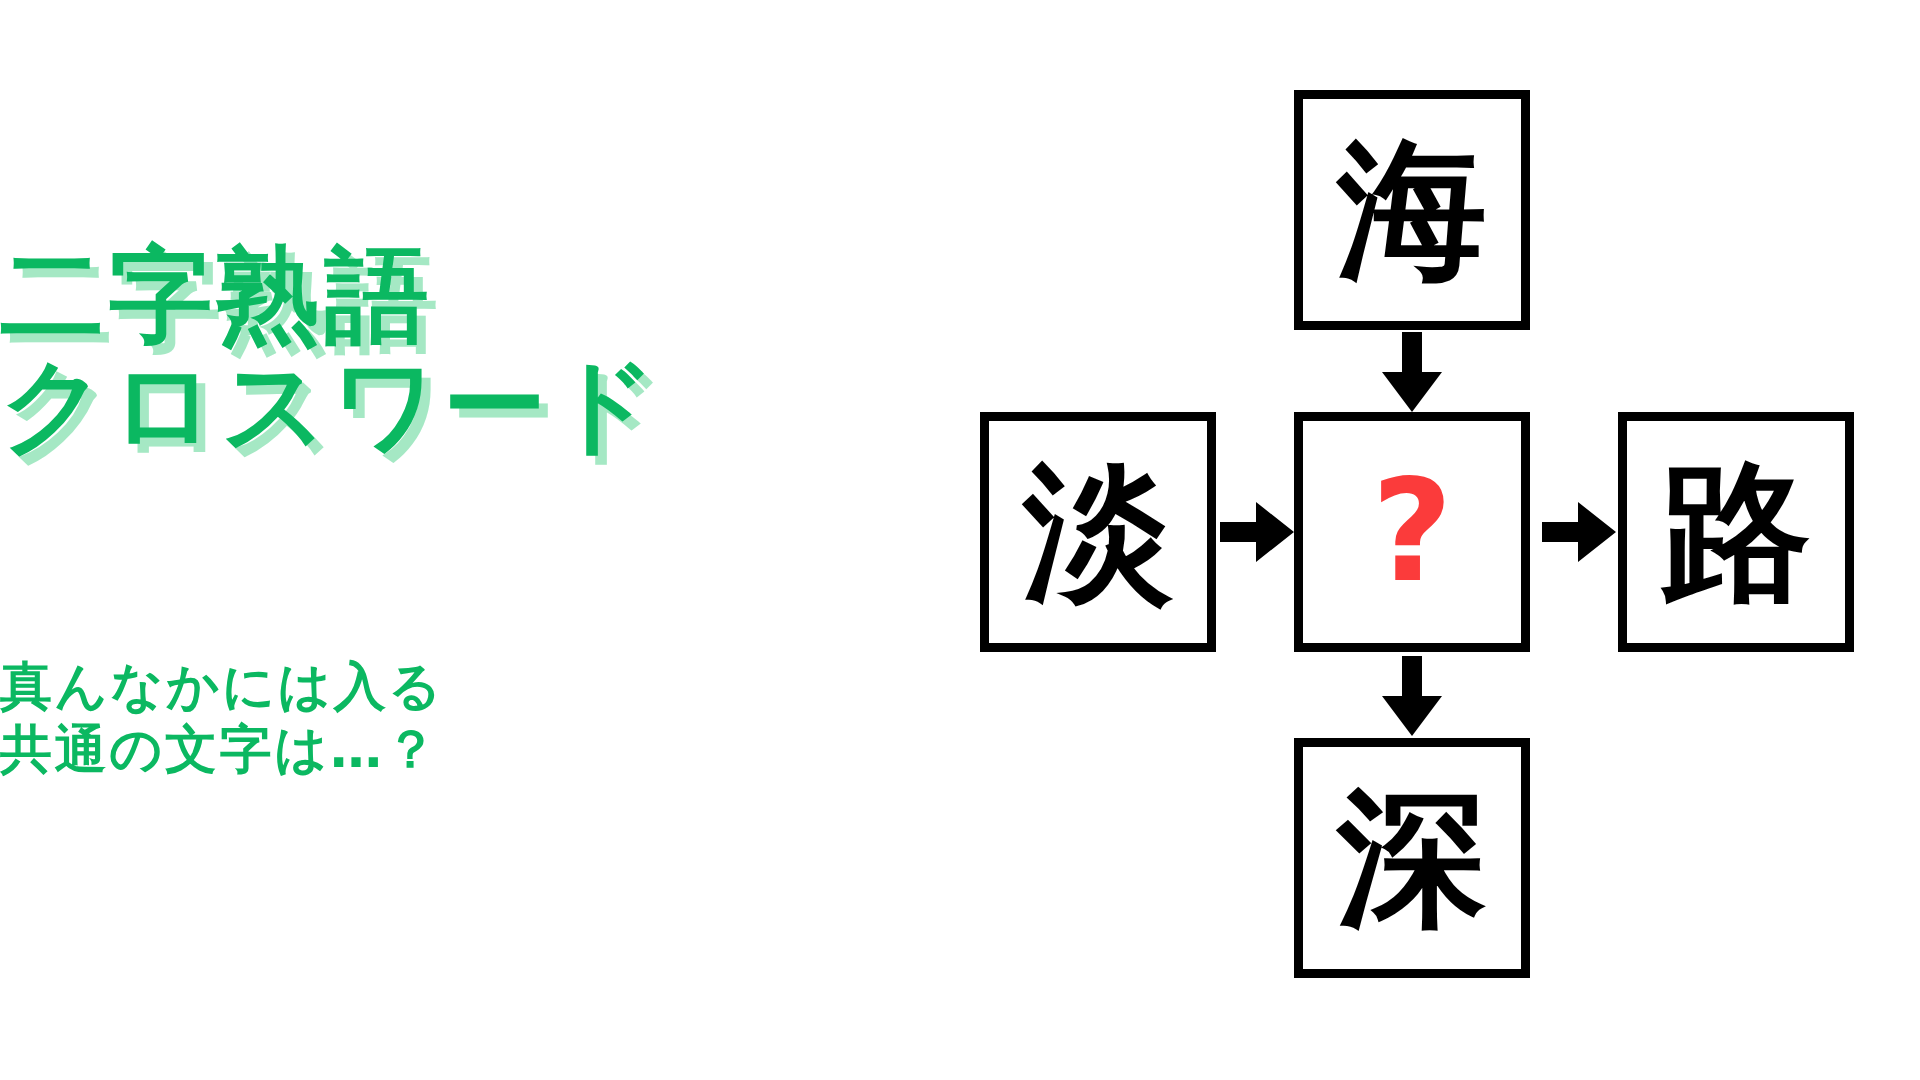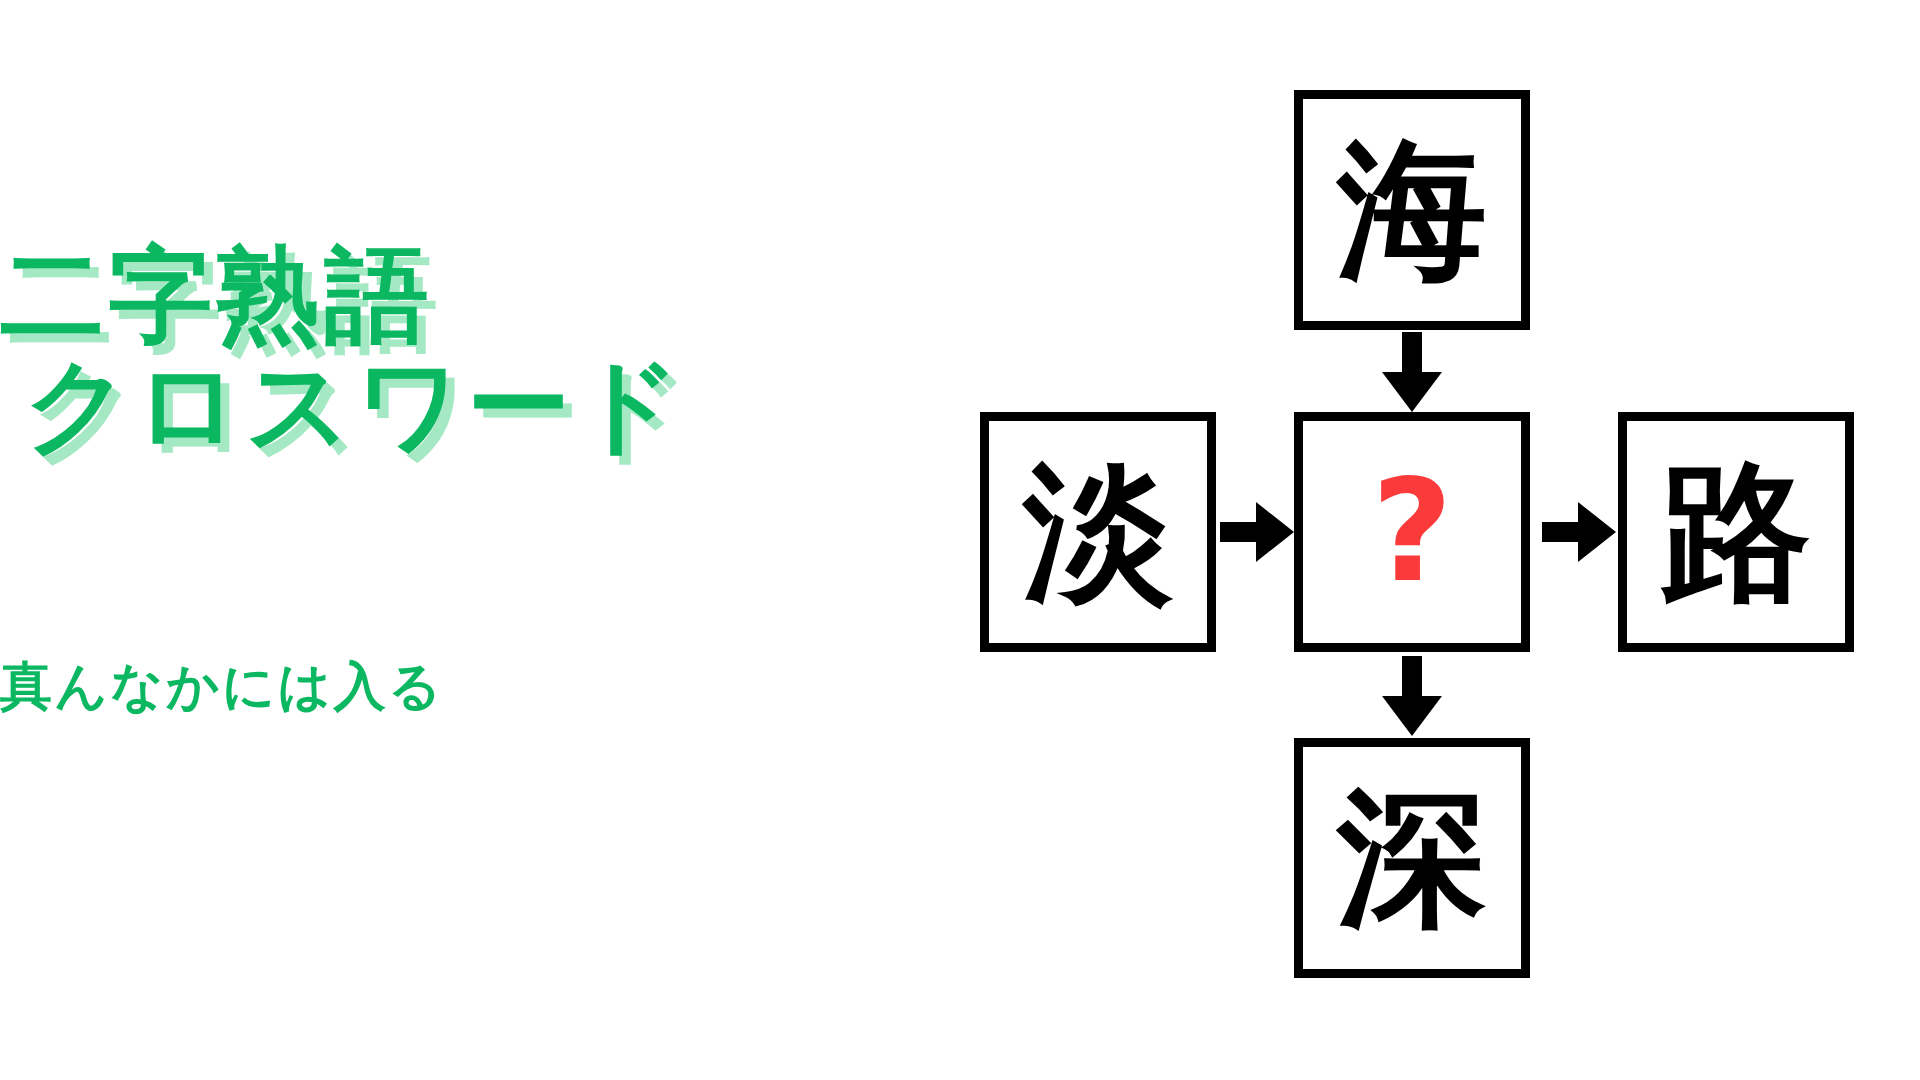--- a/index.html
+++ b/index.html
@@ -43,21 +43,21 @@
 
   .title-line {
     color: #0bb861;
     font-weight: bold;
     letter-spacing: 0.04em;
     line-height: 1.06;
     white-space: nowrap;
     text-shadow: 9px 9px 0 #a5e8c4;
   }
   .title-line-1 { font-size: 104px; }
-  .title-line-2 { font-size: 104px; margin-left: 24px; }
+  .title-line-2 { font-size: 104px; }
 
   .subtitle-block {
     position: absolute;
     left: 0;
     top: 655px;
     width: 980px;
   }
   .subtitle-line {
     color: #0bb861;
     font-weight: bold;
@@ -124,20 +124,21 @@
 
   <div class="left-panel">
 
     <div class="title-block">
       <div class="title-line title-line-1">二字熟語</div>
       <div class="title-line title-line-2">クロスワード</div>
     </div>
 
     <div class="subtitle-block">
       <div class="subtitle-line">真んなかには入る</div>
+      <div class="subtitle-line">共通の文字は…？</div>
     </div>
 
   </div>
 
   <div class="puzzle">
 
     <div class="cell cell-top">
       <span class="glyph">海</span>
     </div>
 

